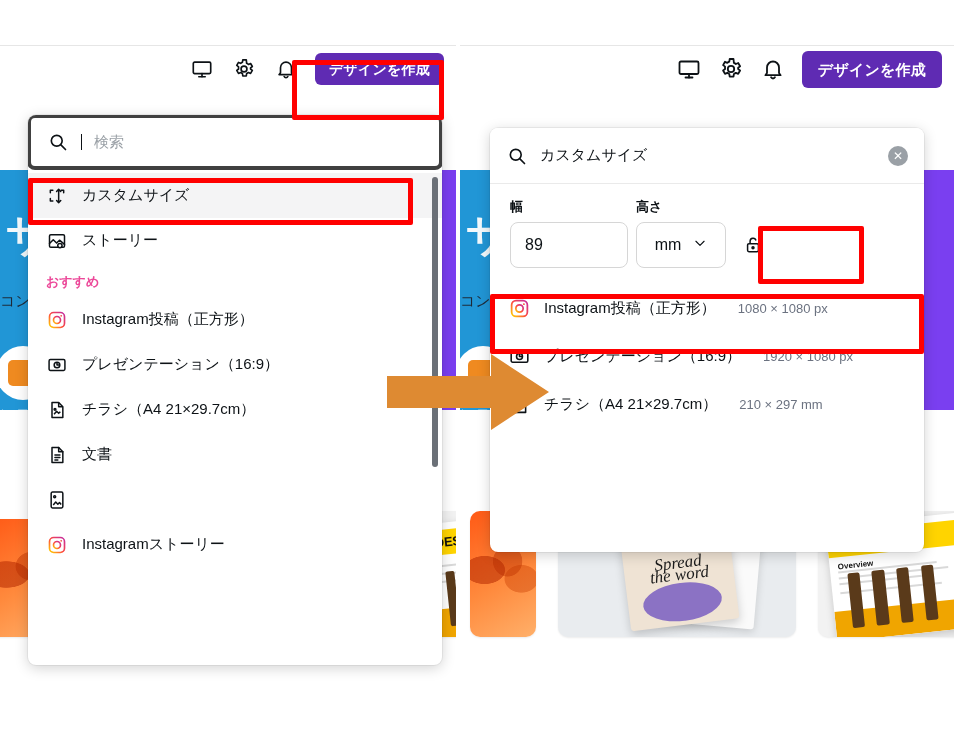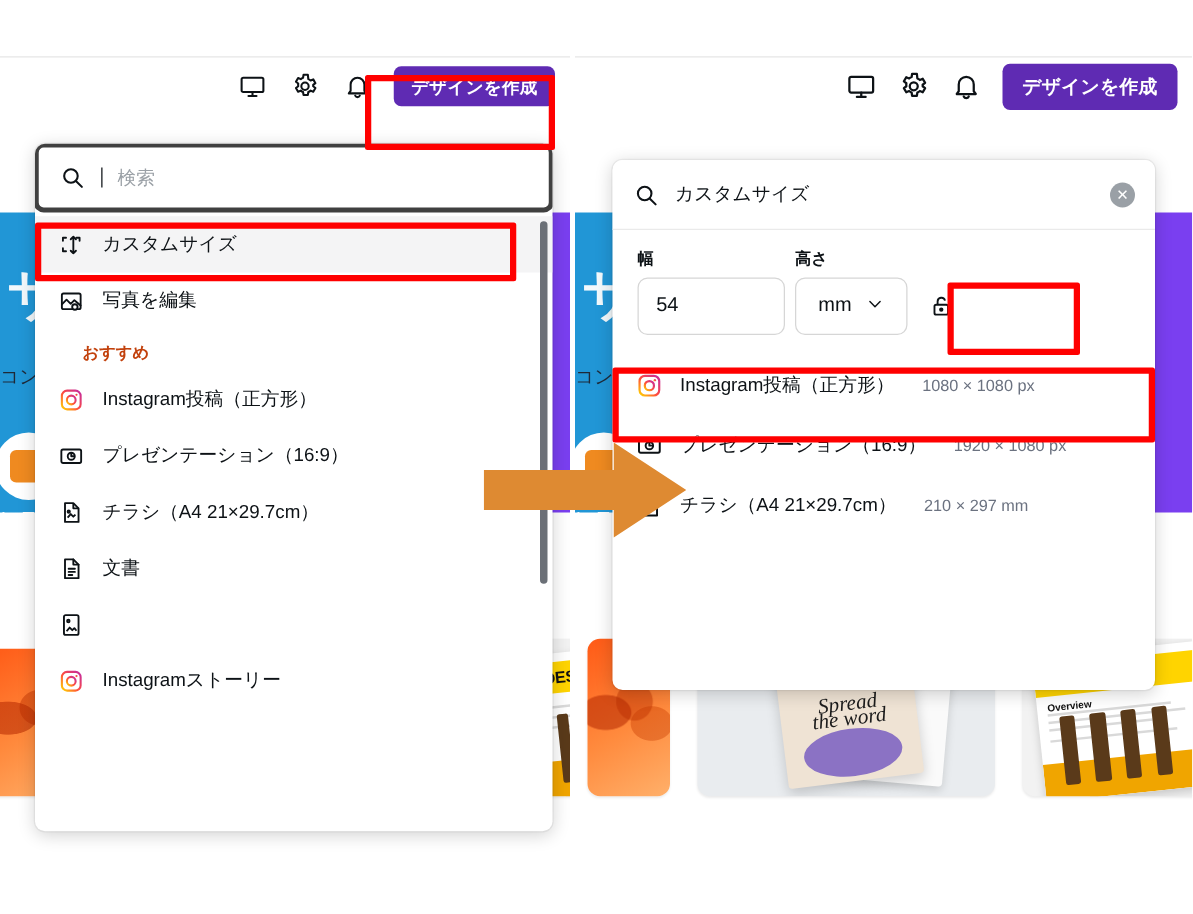--- a/index.html
+++ b/index.html
@@ -114,21 +114,21 @@
 
   .dd-list { padding: 4px 0 8px; }
   .dd-item {
     display: flex; align-items: center; gap: 14px;
     height: 45px; padding: 0 18px; font-size: 15px; color: #0d1216;
   }
   .dd-item.hi { background: #f4f4f5; }
   .dd-item .lbl { white-space: nowrap; }
   .dd-item .dim { color: #6b7280; font-size: 13px; margin-left: 8px; }
   .dd-section {
-    padding: 10px 18px 6px; font-size: 13px; color: #c2410c; font-weight: bold; margin-left: 20px;
+    padding: 10px 18px 6px; font-size: 13px; color: #ec4899; font-weight: bold;
   }
   .ico { width: 22px; height: 22px; flex: 0 0 22px; display:flex; align-items:center; justify-content:center; }
 
   .dd-scrollbar {
     position: absolute; right: 4px; width: 6px; border-radius: 3px; background: #6b7077;
   }
 
   
   .cs-form { padding: 14px 20px 16px; }
   .cs-labels { display: flex; gap: 0; font-size: 13px; color: #0d1216; margin-bottom: 6px; font-weight: bold; }
@@ -249,21 +249,21 @@
             <span class="lbl">カスタムサイズ</span>
           </div>
           <div class="dd-item">
             <span class="ico">
               <svg width="20" height="20" viewBox="0 0 24 24" fill="none" stroke="#0d1216" stroke-width="1.8" stroke-linecap="round" stroke-linejoin="round">
                 <rect x="3" y="4.5" width="18" height="15" rx="1.6"></rect>
                 <path d="M3 15l4.5-4.5 4 4 3.5-3.5L21 16"></path>
                 <circle cx="15.5" cy="17.5" r="2.6" fill="#fff"></circle>
               </svg>
             </span>
-            <span class="lbl">写真を編集</span>
+            <span class="lbl">ストーリー</span>
           </div>
 
           <div class="dd-section">おすすめ</div>
 
           <div class="dd-item">
             <span class="ico">
               <svg width="20" height="20" viewBox="0 0 24 24">
                 <defs>
                     <linearGradient id="igL" x1="0" y1="1" x2="1" y2="0">
                   <stop offset="0%" stop-color="#ffd600"></stop>
@@ -434,21 +434,21 @@
           <span class="dd-search-text filled">カスタムサイズ</span>
           <span class="clear-x">✕</span>
         </div>
 
         <div class="cs-form">
           <div class="cs-labels">
             <span class="l1">幅</span>
             <span class="l2">高さ</span>
           </div>
           <div class="cs-row">
-            <div class="cs-input">54</div>
+            <div class="cs-input">89</div>
             <div class="cs-unit">
               <span>mm</span>
               <span>
                 <svg width="14" height="14" viewBox="0 0 24 24" fill="none" stroke="#0d1216" stroke-width="2" stroke-linecap="round" stroke-linejoin="round">
                     <path d="M5 9l7 7 7-7"></path>
                   </svg>
               </span>
             </div>
             <div class="cs-lock">
               <svg width="20" height="20" viewBox="0 0 24 24" fill="none" stroke="#0d1216" stroke-width="1.8" stroke-linejoin="round">

